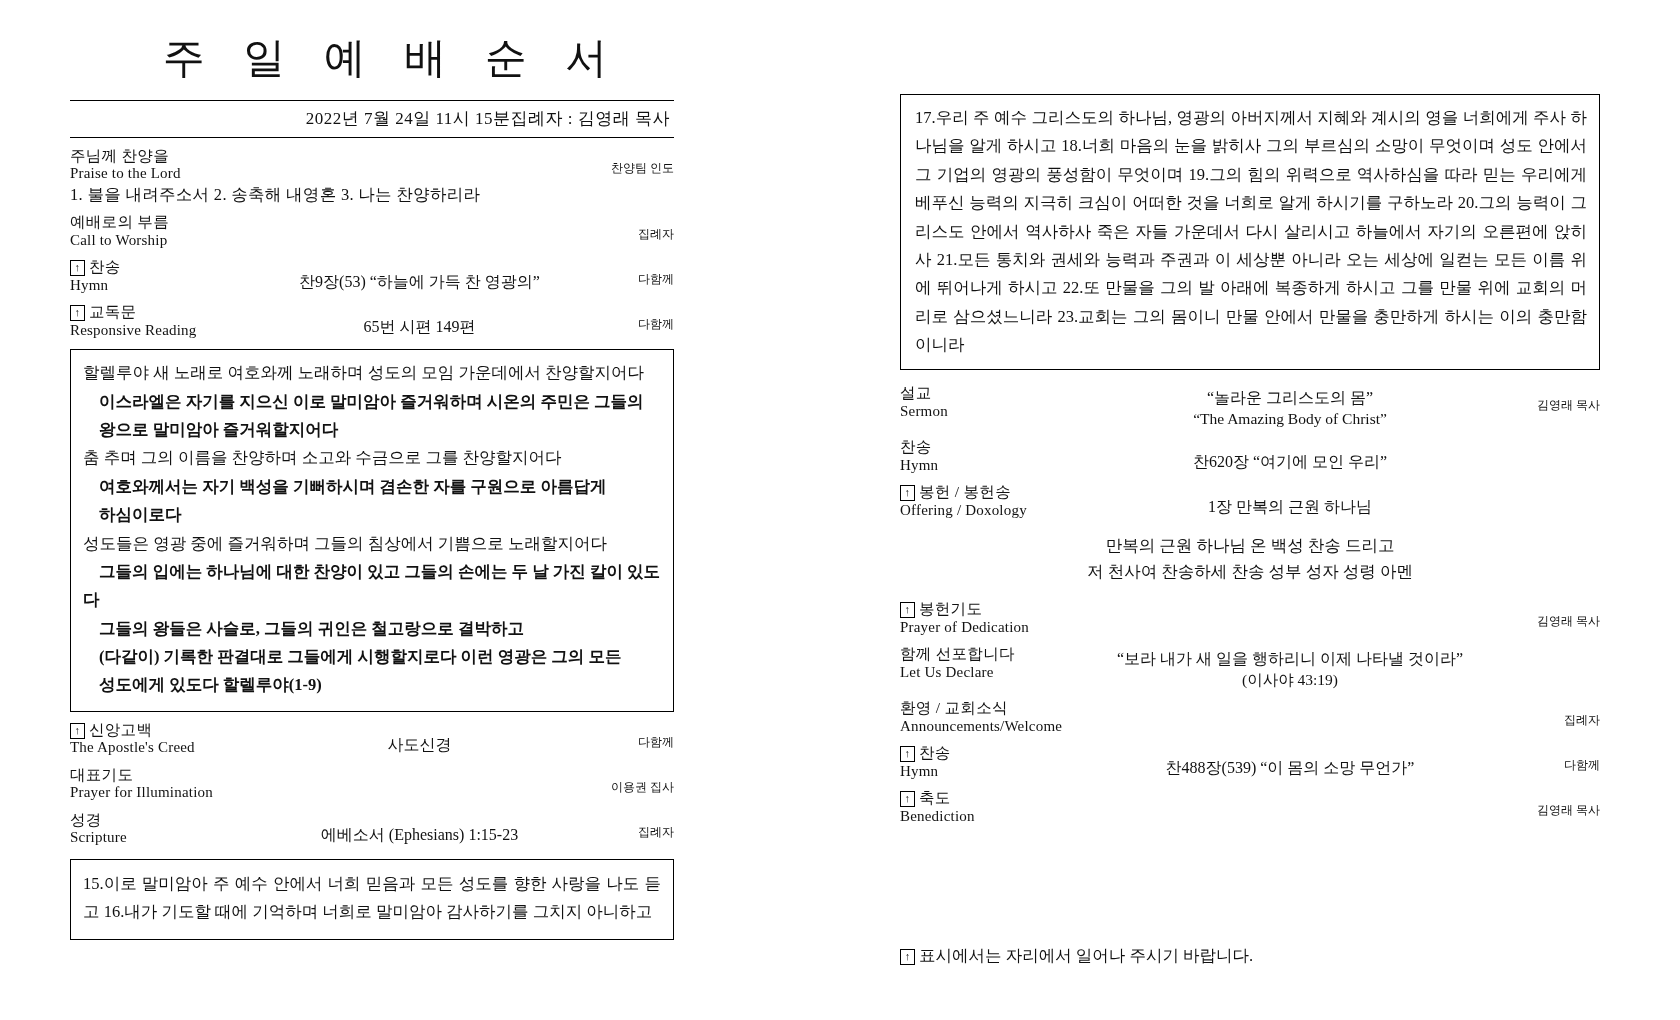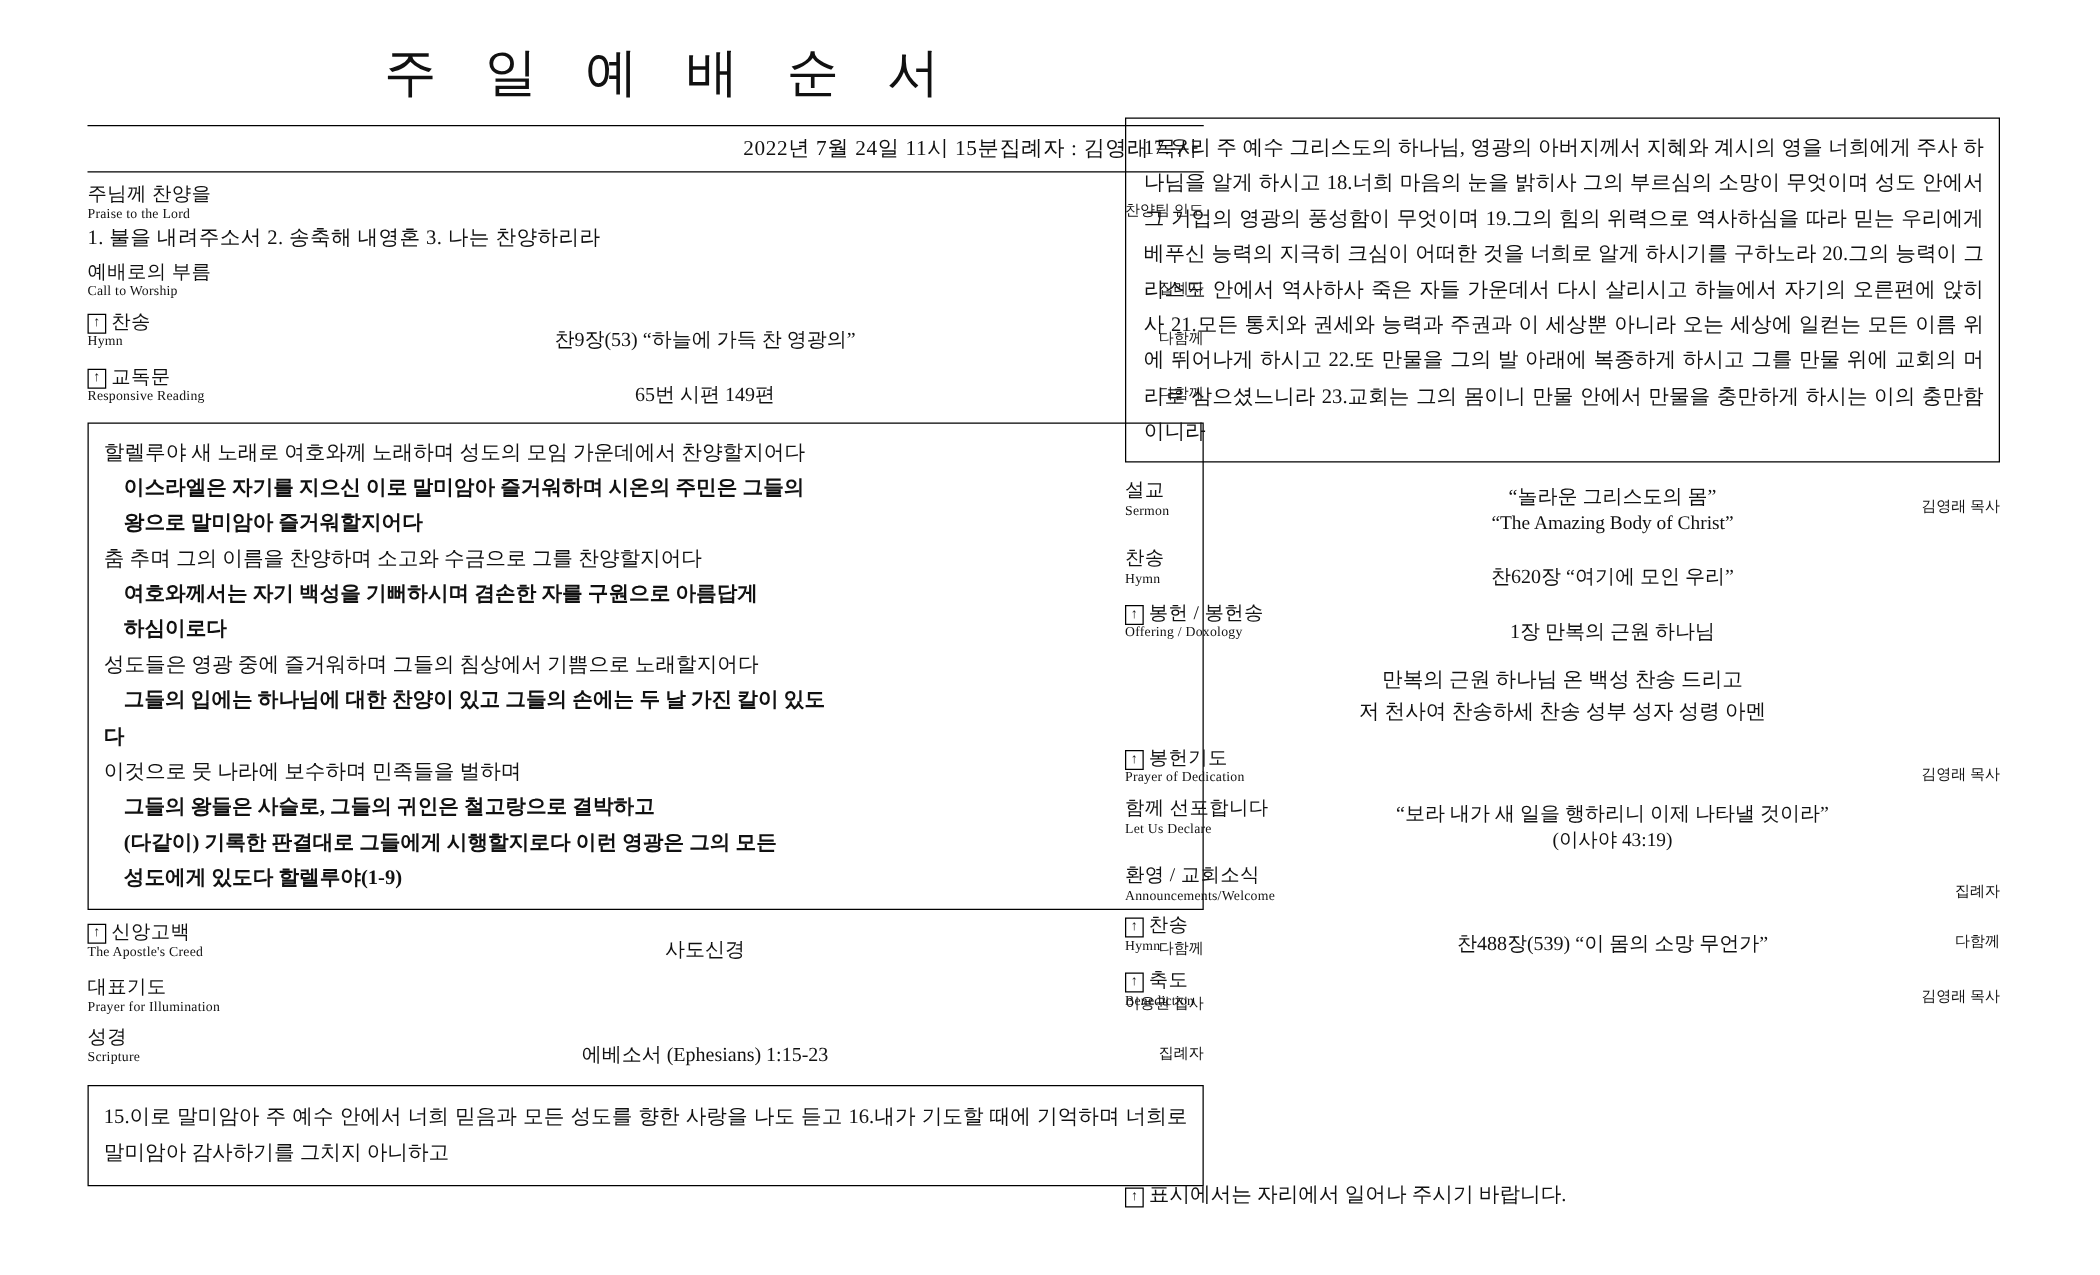--- a/index.html
+++ b/index.html
@@ -16,21 +16,21 @@
   }
   .page {
     position: relative;
     width: 1680px;
     height: 1020px;
   }
   .col-left {
     position: absolute;
     left: 70px;
     top: 30px;
-    width: 893px;
+    width: 604px;
   }
   .col-right {
     position: absolute;
     left: 900px;
     top: 68px;
     width: 700px;
     margin-top: 26px;
   }
 
   
@@ -69,21 +69,21 @@
     width: 215px;
     flex: 0 0 215px;
   }
   .item .label .kr {
     display: block;
     font-size: 15.5px;
     letter-spacing: 0.3px;
   }
   .item .label .en {
     display: block;
-    font-size: 11px;
+    font-size: 15px;
     letter-spacing: 0.2px;
   }
   .item .mid {
     flex: 1 1 auto;
     text-align: center;
     padding-top: 14px;
     font-size: 16px;
     line-height: 1.3;
   }
   .item .mid.two-line { padding-top: 4px; }
@@ -213,21 +213,20 @@
     <div class="scripture-box">
       <span class="ln">할렐루야 새 노래로 여호와께 노래하며 성도의 모임 가운데에서 찬양할지어다</span>
       <span class="ln b">이스라엘은 자기를 지으신 이로 말미암아 즐거워하며 시온의 주민은 그들의</span>
       <span class="ln b">왕으로 말미암아 즐거워할지어다</span>
       <span class="ln">춤 추며 그의 이름을 찬양하며 소고와 수금으로 그를 찬양할지어다</span>
       <span class="ln b">여호와께서는 자기 백성을 기뻐하시며 겸손한 자를 구원으로 아름답게</span>
       <span class="ln b">하심이로다</span>
       <span class="ln">성도들은 영광 중에 즐거워하며 그들의 침상에서 기쁨으로 노래할지어다</span>
       <span class="ln b">그들의 입에는 하나님에 대한 찬양이 있고 그들의 손에는 두 날 가진 칼이 있도</span>
       <span class="ln b" style="padding-left:0;">다</span>
-      <span class="ln">이것으로 뭇 나라에 보수하며 민족들을 벌하며</span>
       <span class="ln b">그들의 왕들은 사슬로, 그들의 귀인은 철고랑으로 결박하고</span>
       <span class="ln b">(다같이) 기록한 판결대로 그들에게 시행할지로다 이런 영광은 그의 모든</span>
       <span class="ln b">성도에게 있도다 할렐루야(1-9)</span>
     </div>
 
     <div class="item">
       <div class="label">
         <span class="kr"><span class="stand">↑</span><span>신앙고백</span></span>
         <span class="en">The Apostle's Creed</span>
       </div>

